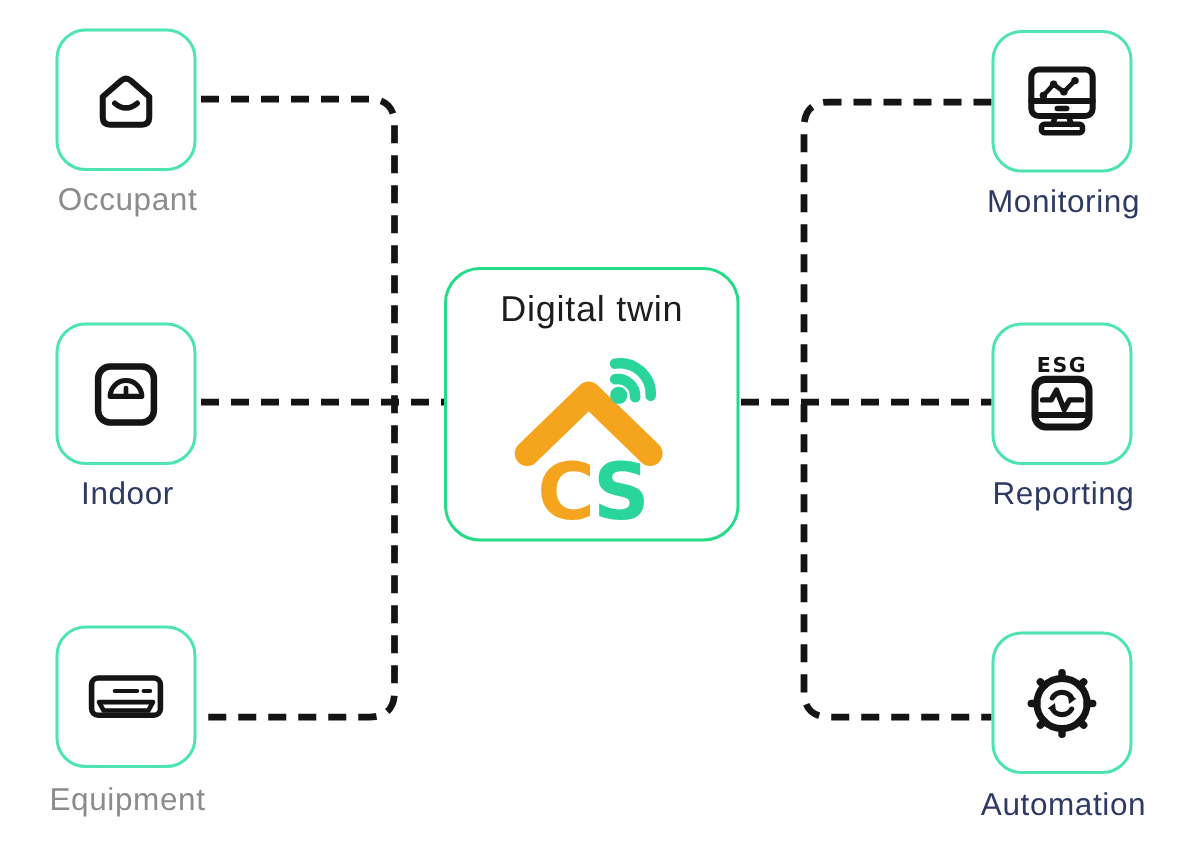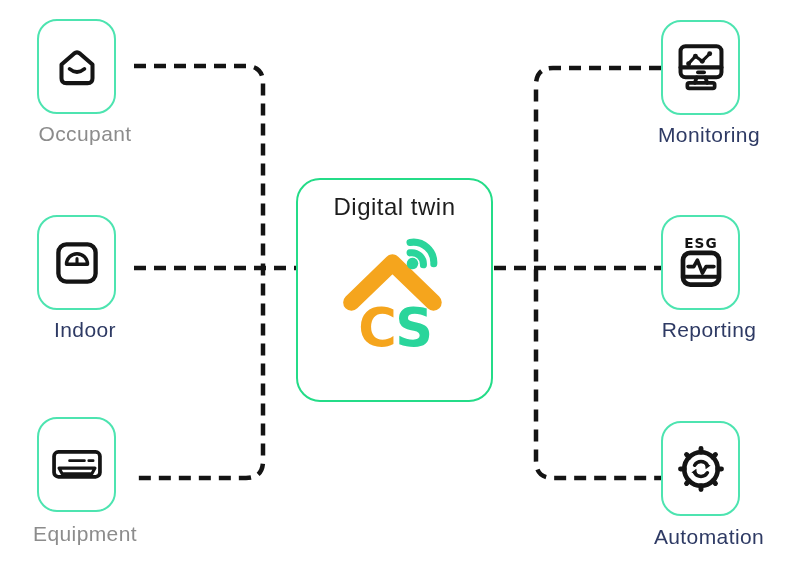--- a/index.html
+++ b/index.html
@@ -1,31 +1,31 @@
 <!DOCTYPE html>
 <html><head>
 <meta charset="utf-8">
 <style>
   html,body{margin:0;padding:0;background:#fff;}
   .canvas{position:relative;width:800px;height:563px;background:#ffffff;overflow:hidden;
           font-family:"Liberation Sans","DejaVu Sans",sans-serif;}
   svg{display:block;}
   .connectors{position:absolute;left:0;top:0;width:800px;height:563px;}
-  .node{position:absolute;width:79px;height:95px;background:#fff;border:2px solid #4de4b0;
+  .node{position:absolute;width:94px;height:95px;background:#fff;border:2px solid #4de4b0;
         border-radius:20px;display:flex;align-items:center;justify-content:center;box-sizing:border-box;}
   .node svg{width:62px;height:62px;}
   .node.esg svg{width:72px;height:72px;}
   .node-label{position:absolute;width:190px;text-align:center;font-size:21px;letter-spacing:.4px;}
   .label-gray{color:#8c8c8c;}
   .label-navy{color:#2e3a64;}
   .col-left .node{left:37px;}
   .col-right .node{left:661px;}
   .col-left .node-label{left:-10px;}
   .col-right .node-label{left:614px;}
-  .center-node{position:absolute;left:296px;top:178px;width:197px;height:224px;background:#fff;
+  .center-node{position:absolute;left:296px;top:178px;width:197px;height:183px;background:#fff;
                border:2.5px solid #24dc88;border-radius:24px;box-sizing:border-box;
                display:flex;flex-direction:column;align-items:center;}
   .center-title{margin-top:13px;font-size:24px;font-weight:500;color:#1d1d1d;letter-spacing:.5px;}
   .logo{width:128px;height:128px;margin-top:2px;}
   .ic{stroke:#141414;fill:none;stroke-linecap:round;stroke-linejoin:round;}
 </style>
 </head>
 <body>
 
 <div class="canvas">

